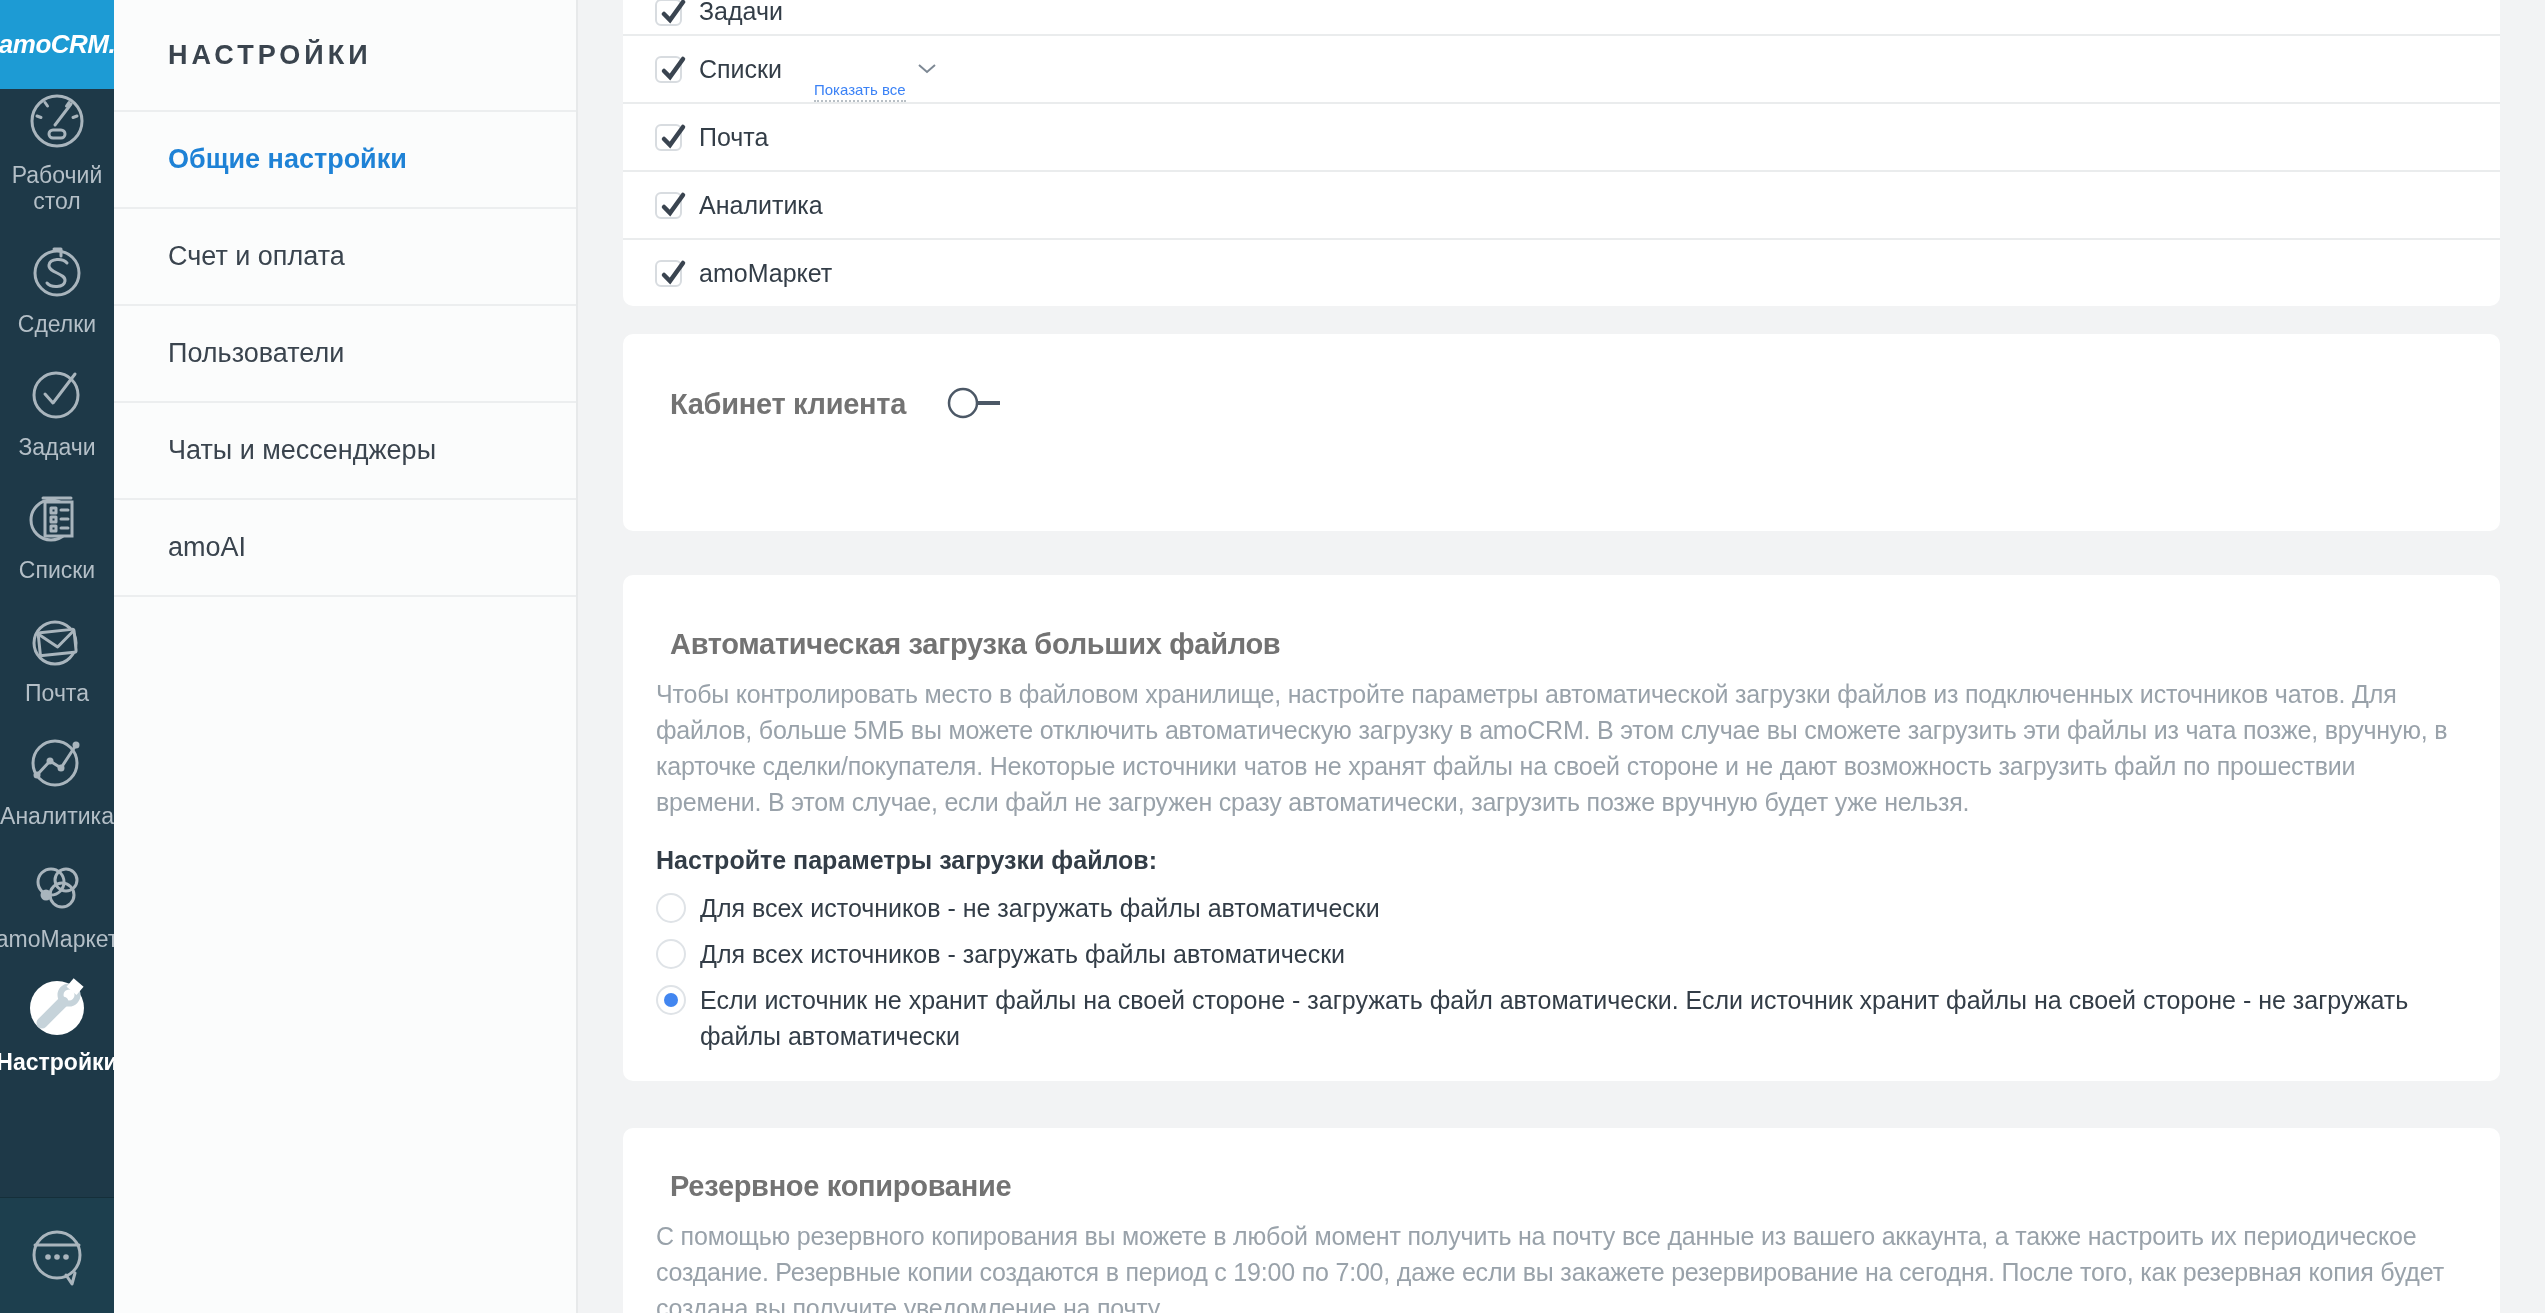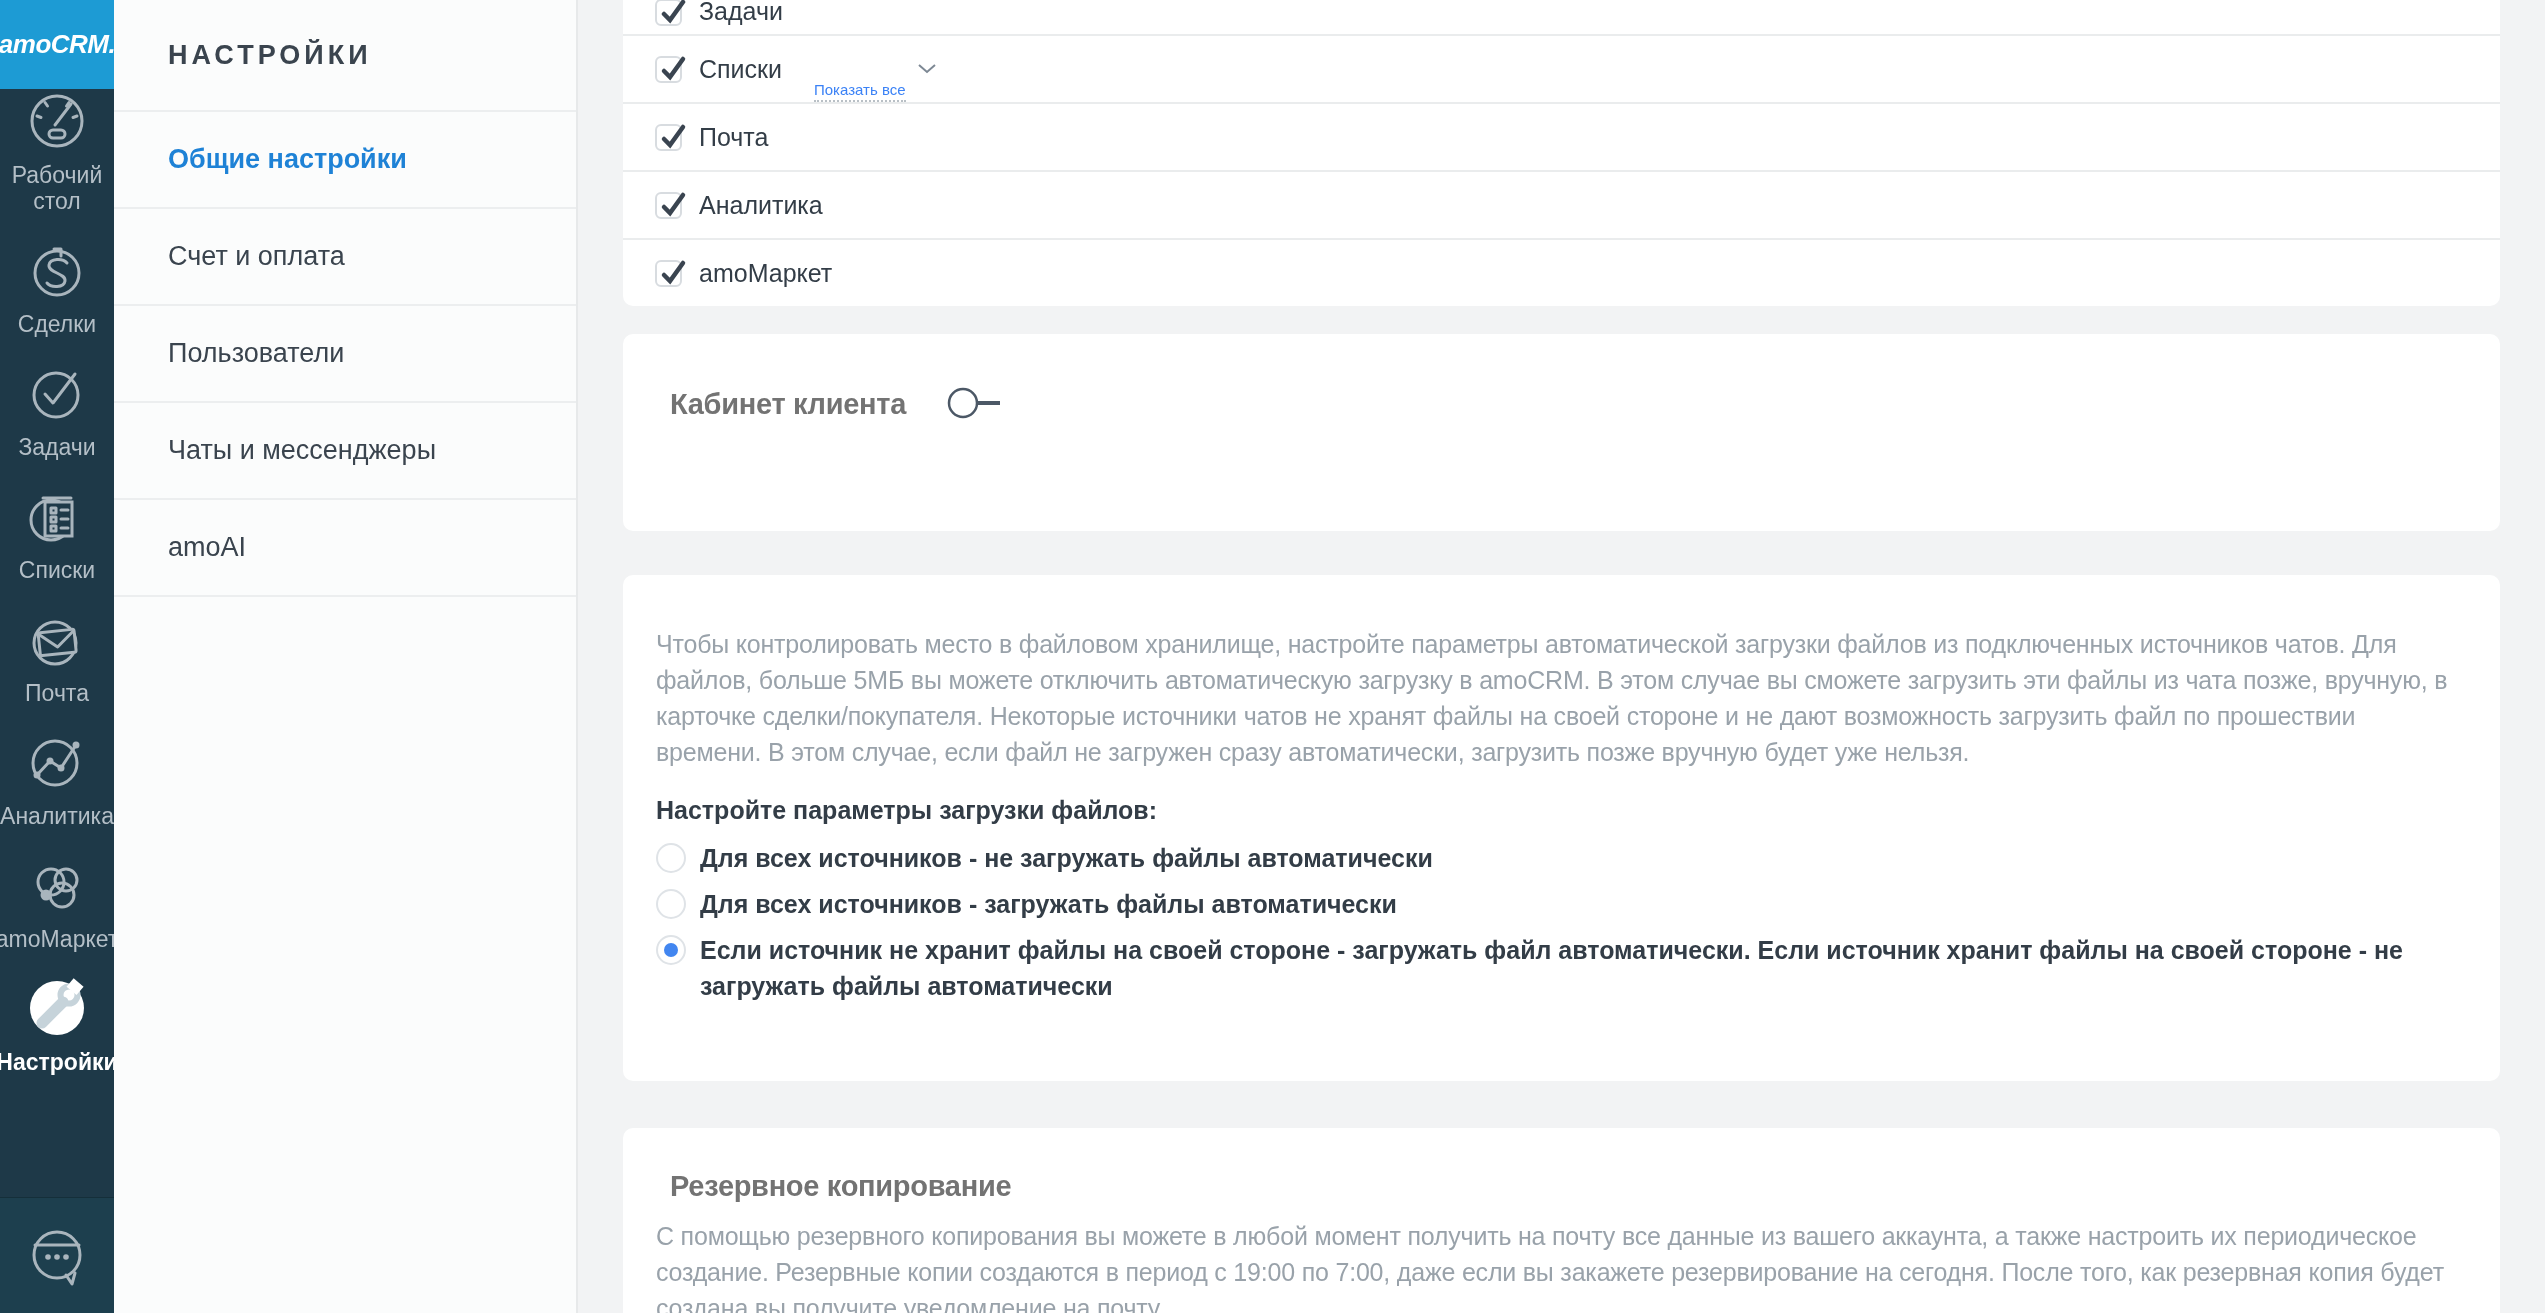--- a/index.html
+++ b/index.html
@@ -82,21 +82,21 @@
   }
   .cabinet{margin-top:28px;height:197px;padding:38px 50px 0 33px;}
   .cabinet .trow{display:flex;align-items:center;}
   .cabinet .toggle{margin-left:26px;margin-top:2px;cursor:pointer;}
   .cabinet .desc{margin-top:16px;}
 
   .autoload{margin-top:44px;height:506px;padding:37px 50px 0 33px;}
   .autoload .desc{margin-top:14px;}
   .optlabel{margin-top:22px;font-size:25px;line-height:36px;font-weight:700;color:#333d47;}
   .options{margin-top:12px;}
-  .opt{display:flex;align-items:flex-start;margin-top:10px;cursor:pointer;font-weight:bold;}
+  .opt{display:flex;align-items:flex-start;margin-top:10px;cursor:pointer;}
   .opt:first-child{margin-top:0;}
   .radio{
     width:30px;height:30px;border:2px solid #dfe3e7;border-radius:50%;background:#fff;
     margin-right:14px;margin-top:3px;flex:0 0 auto;position:relative;
   }
   .opt.selected .radio::after{
     content:"";position:absolute;left:6px;top:6px;width:14px;height:14px;border-radius:50%;background:#4286f0;
   }
   .optlbl{font-size:25px;line-height:36px;color:#333d47;max-width:1770px;}
 
@@ -291,20 +291,21 @@
         <span class="toggle">
           <svg width="62" height="36">
             <circle cx="17" cy="18" r="14" fill="#ffffff" stroke="#4c5866" stroke-width="2.5"></circle>
             <line x1="31.5" y1="18" x2="54" y2="18" stroke="#4c5866" stroke-width="4"></line>
           </svg>
         </span>
       </div>
     </section>
 
     <section class="card autoload">
+      <h2>Автоматическая загрузка больших файлов</h2>
       <div class="desc">Чтобы контролировать место в файловом хранилище, настройте параметры автоматической загрузки файлов из подключенных источников чатов. Для файлов, больше 5МБ вы можете отключить автоматическую загрузку в amoCRM. В этом случае вы сможете загрузить эти файлы из чата позже, вручную, в карточке сделки/покупателя. Некоторые источники чатов не хранят файлы на своей стороне и не дают возможность загрузить файл по прошествии времени. В этом случае, если файл не загружен сразу автоматически, загрузить позже вручную будет уже нельзя.</div>
       <div class="optlabel">Настройте параметры загрузки файлов:</div>
       <div class="options">
         <div class="opt">
           <span class="radio"></span>
           <span class="optlbl">Для всех источников - не загружать файлы автоматически</span>
         </div>
         <div class="opt">
           <span class="radio"></span>
           <span class="optlbl">Для всех источников - загружать файлы автоматически</span>

